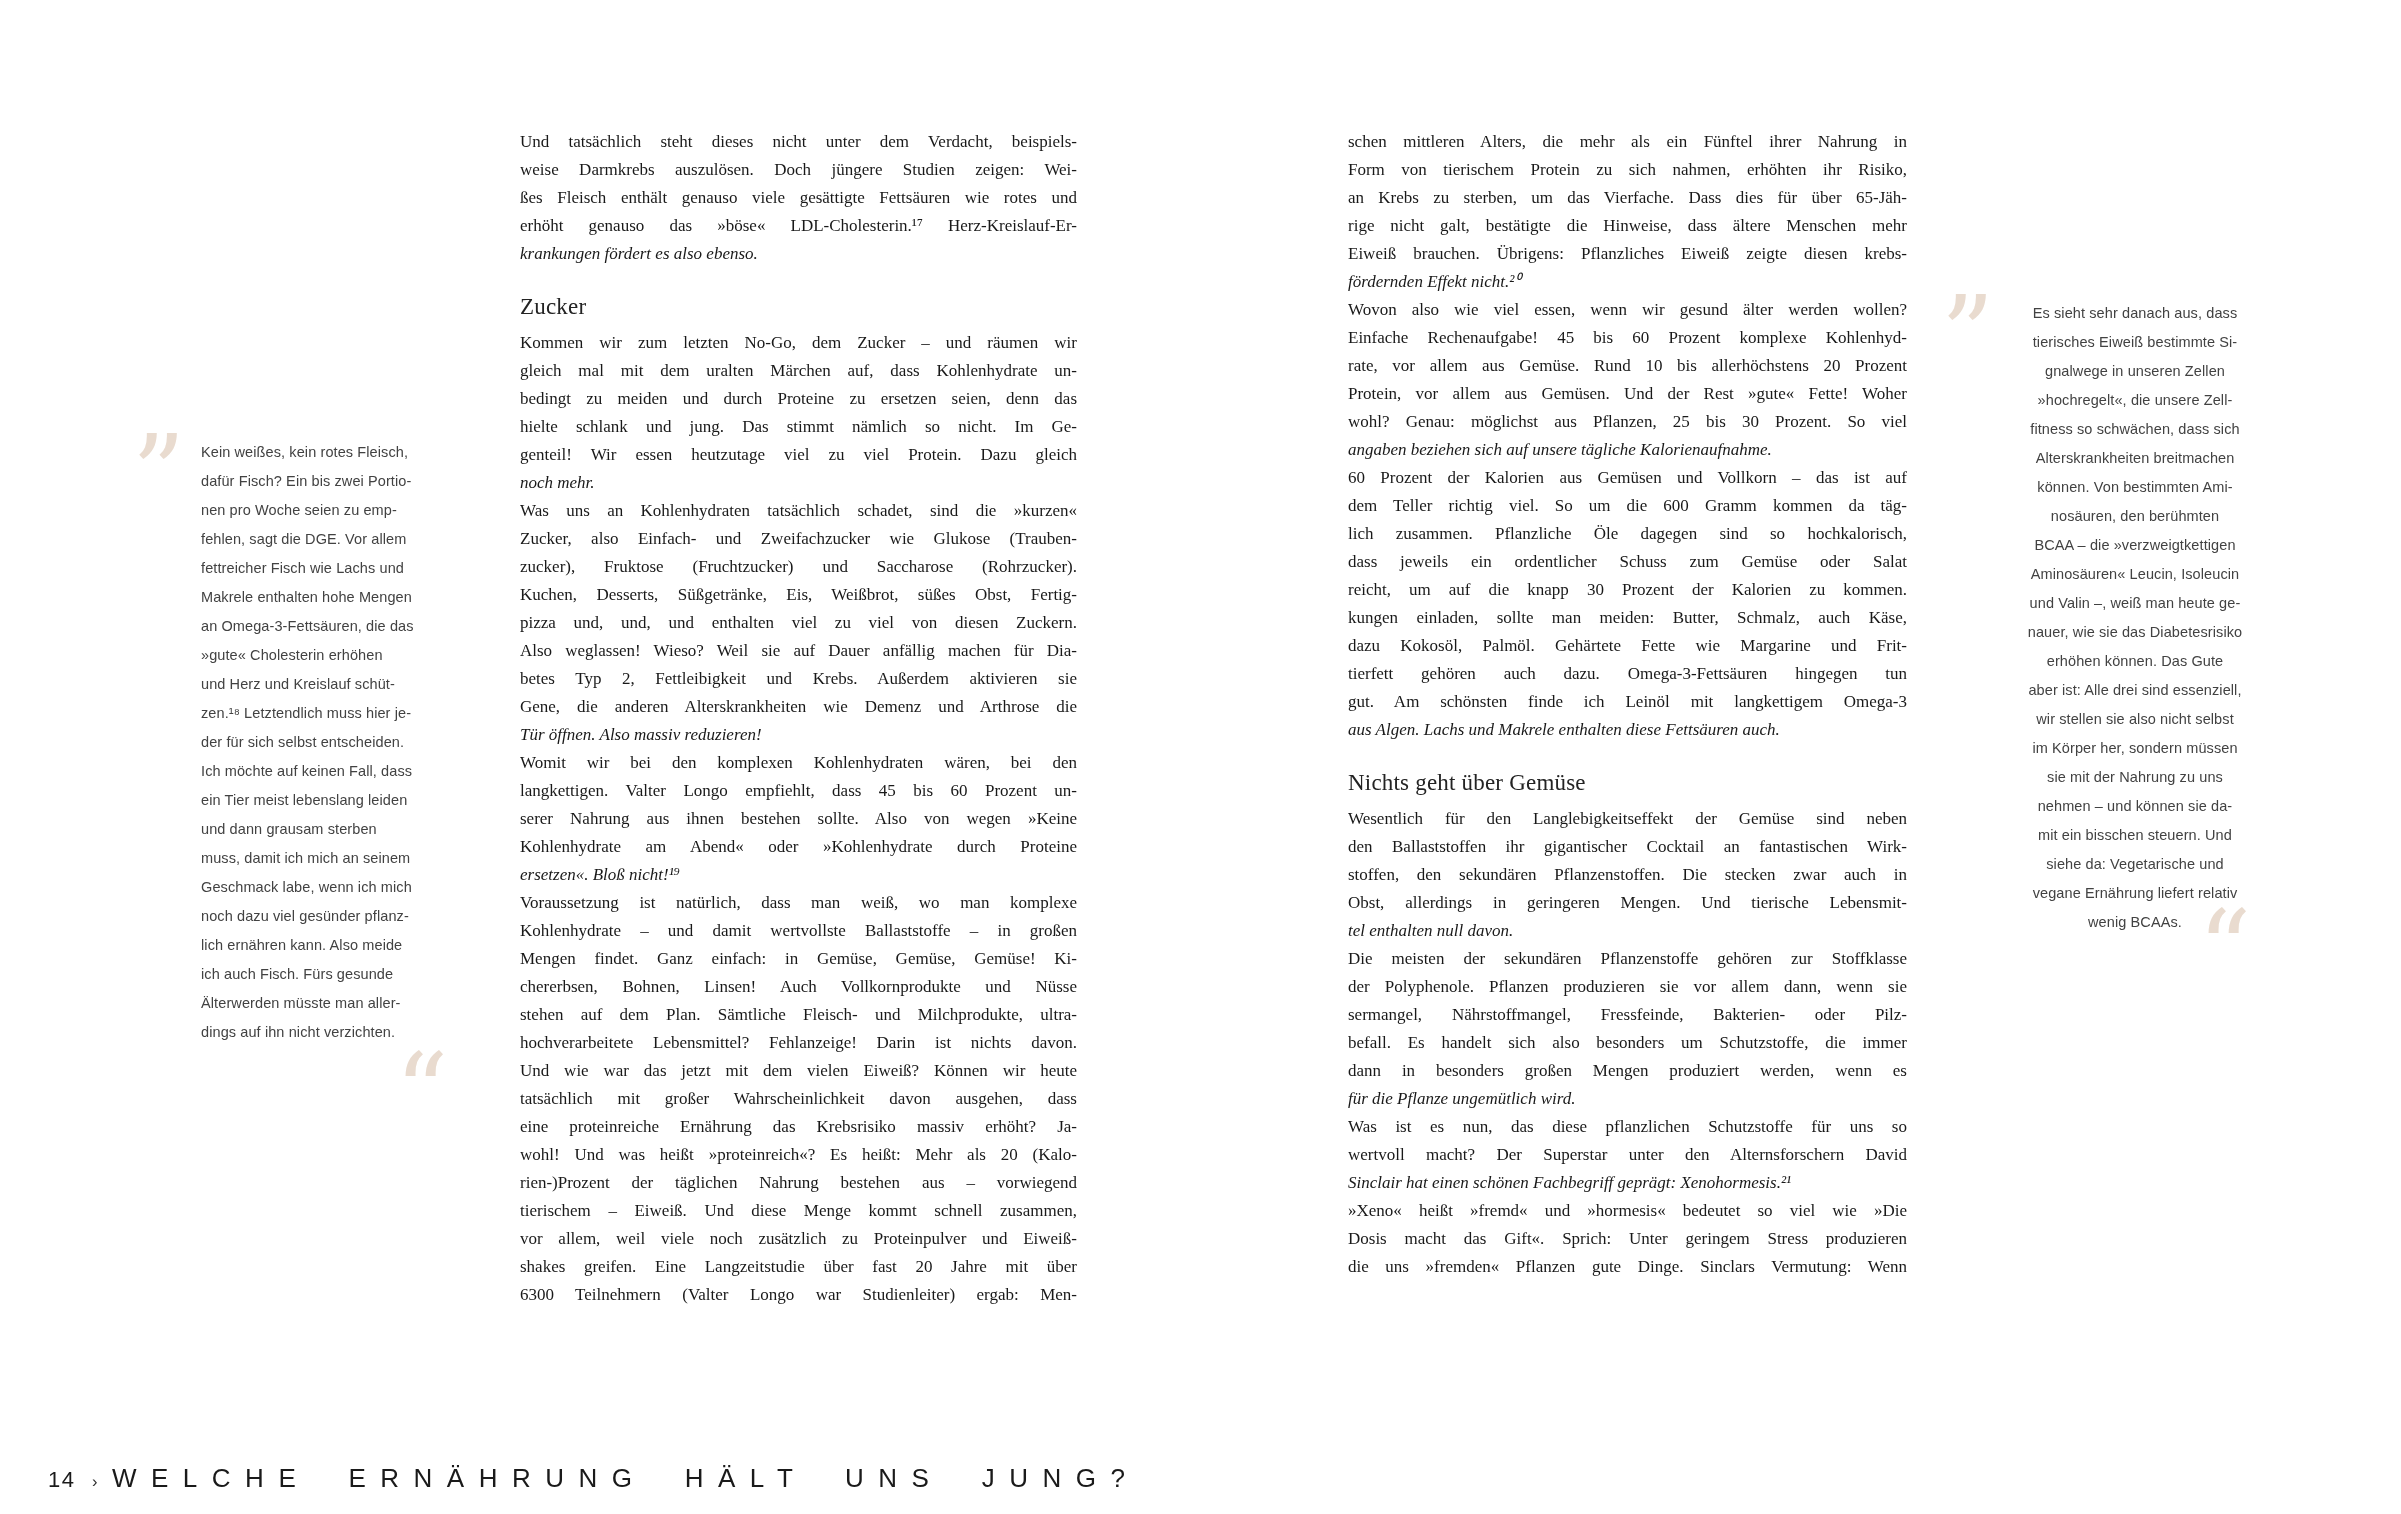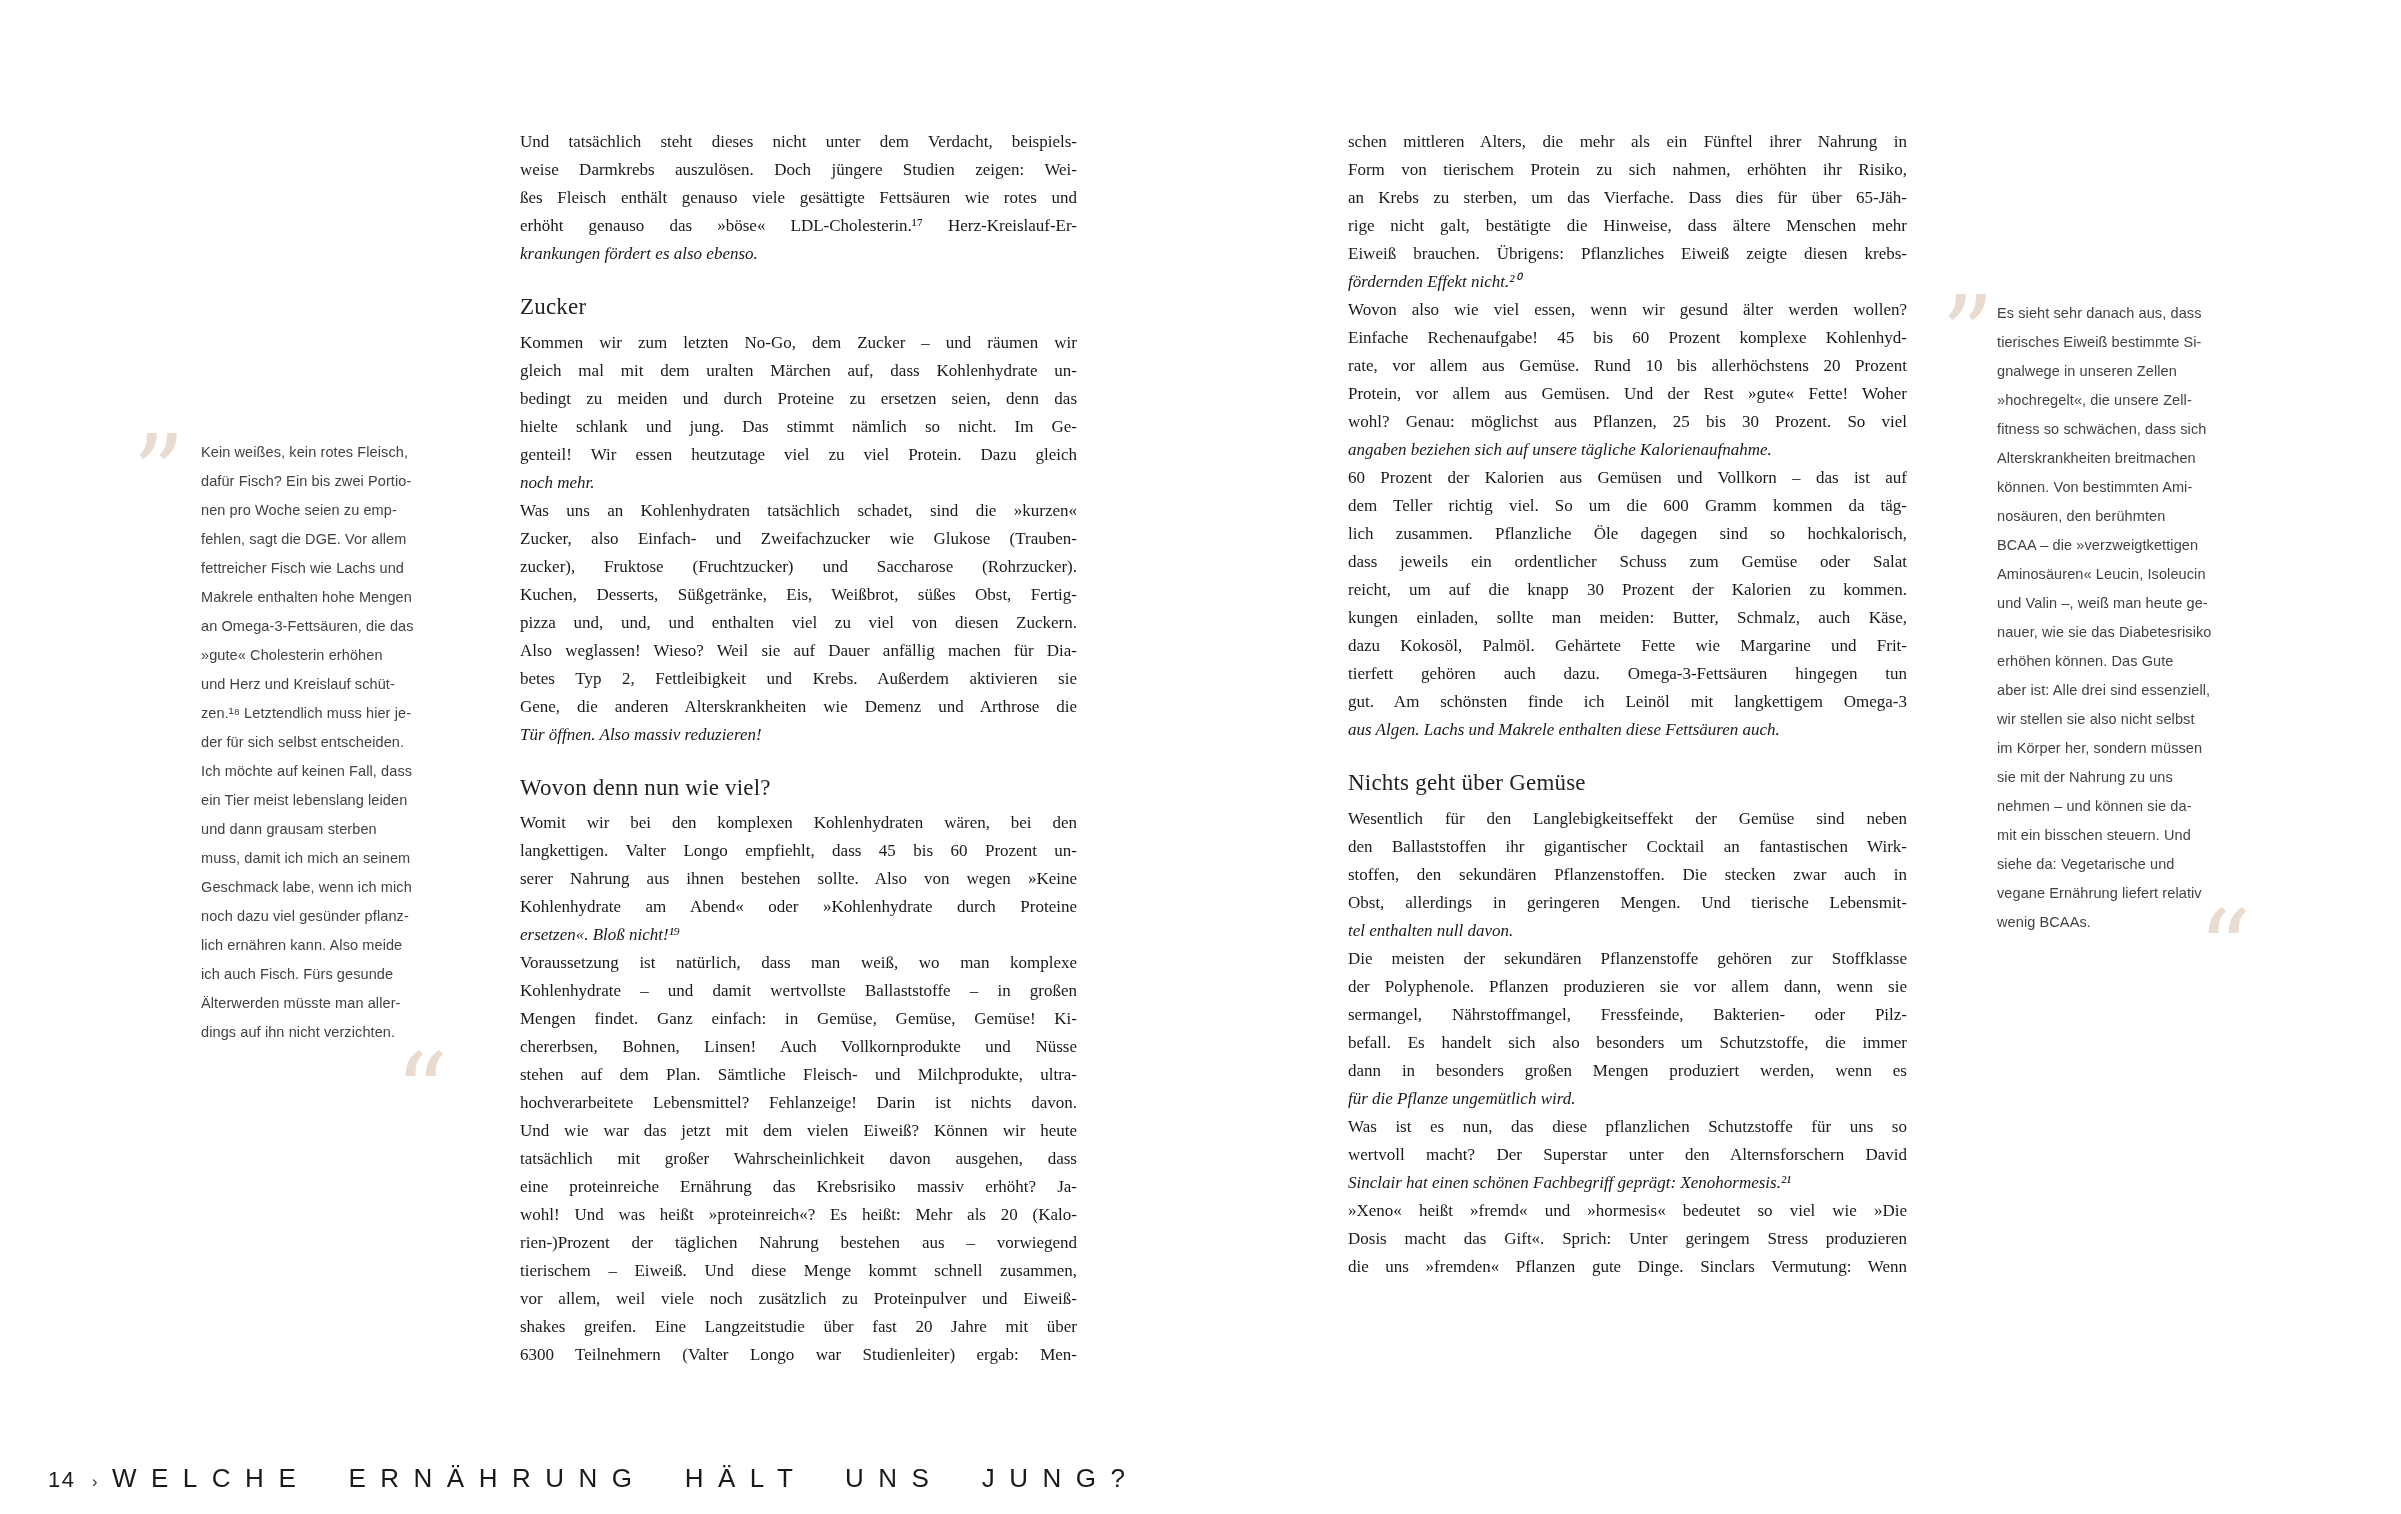--- a/index.html
+++ b/index.html
@@ -43,21 +43,21 @@
   }
   
   .pullquote {
     position: absolute;
     font-family: "Liberation Sans", sans-serif;
     font-size: 14.5px;
     color: #424242;
     letter-spacing: 0.1px;
   }
   .pullquote.left  { left: 201px;  top: 438px; width: 274px; }
-  .pullquote.right { left: 1997px; top: 299px; width: 276px; }
+  .pullquote.right { left: 1997px; top: 299px; width: 276px; text-align: center; }
   .pq-line { line-height: 29px; }
   
   .qmark {
     position: absolute;
     font-family: "DejaVu Serif", serif;
     font-size: 104px;
     line-height: 0.75;
     color: #e9dbcf;
     user-select: none;
   }
@@ -141,21 +141,20 @@
       <div class="body-line end-line">noch mehr.</div>
       <div class="body-line">Was uns an Kohlenhydraten tatsächlich schadet, sind die »kurzen«</div>
       <div class="body-line">Zucker, also Einfach- und Zweifachzucker wie Glukose (Trauben-</div>
       <div class="body-line">zucker), Fruktose (Fruchtzucker) und Saccharose (Rohrzucker).</div>
       <div class="body-line">Kuchen, Desserts, Süßgetränke, Eis, Weißbrot, süßes Obst, Fertig-</div>
       <div class="body-line">pizza und, und, und enthalten viel zu viel von diesen Zuckern.</div>
       <div class="body-line">Also weglassen! Wieso? Weil sie auf Dauer anfällig machen für Dia-</div>
       <div class="body-line">betes Typ 2, Fettleibigkeit und Krebs. Außerdem aktivieren sie</div>
       <div class="body-line">Gene, die anderen Alterskrankheiten wie Demenz und Arthrose die</div>
       <div class="body-line end-line">Tür öffnen. Also massiv reduzieren!</div>
-      <div class="heading">Wovon denn nun wie viel?</div>
       <div class="body-line">Womit wir bei den komplexen Kohlenhydraten wären, bei den</div>
       <div class="body-line">langkettigen. Valter Longo empfiehlt, dass 45 bis 60 Prozent un-</div>
       <div class="body-line">serer Nahrung aus ihnen bestehen sollte. Also von wegen »Keine</div>
       <div class="body-line">Kohlenhydrate am Abend« oder »Kohlenhydrate durch Proteine</div>
       <div class="body-line end-line">ersetzen«. Bloß nicht!¹⁹</div>
       <div class="body-line">Voraussetzung ist natürlich, dass man weiß, wo man komplexe</div>
       <div class="body-line">Kohlenhydrate – und damit wertvollste Ballaststoffe – in großen</div>
       <div class="body-line">Mengen findet. Ganz einfach: in Gemüse, Gemüse, Gemüse! Ki-</div>
       <div class="body-line">chererbsen, Bohnen, Linsen! Auch Vollkornprodukte und Nüsse</div>
       <div class="body-line">stehen auf dem Plan. Sämtliche Fleisch- und Milchprodukte, ultra-</div>

